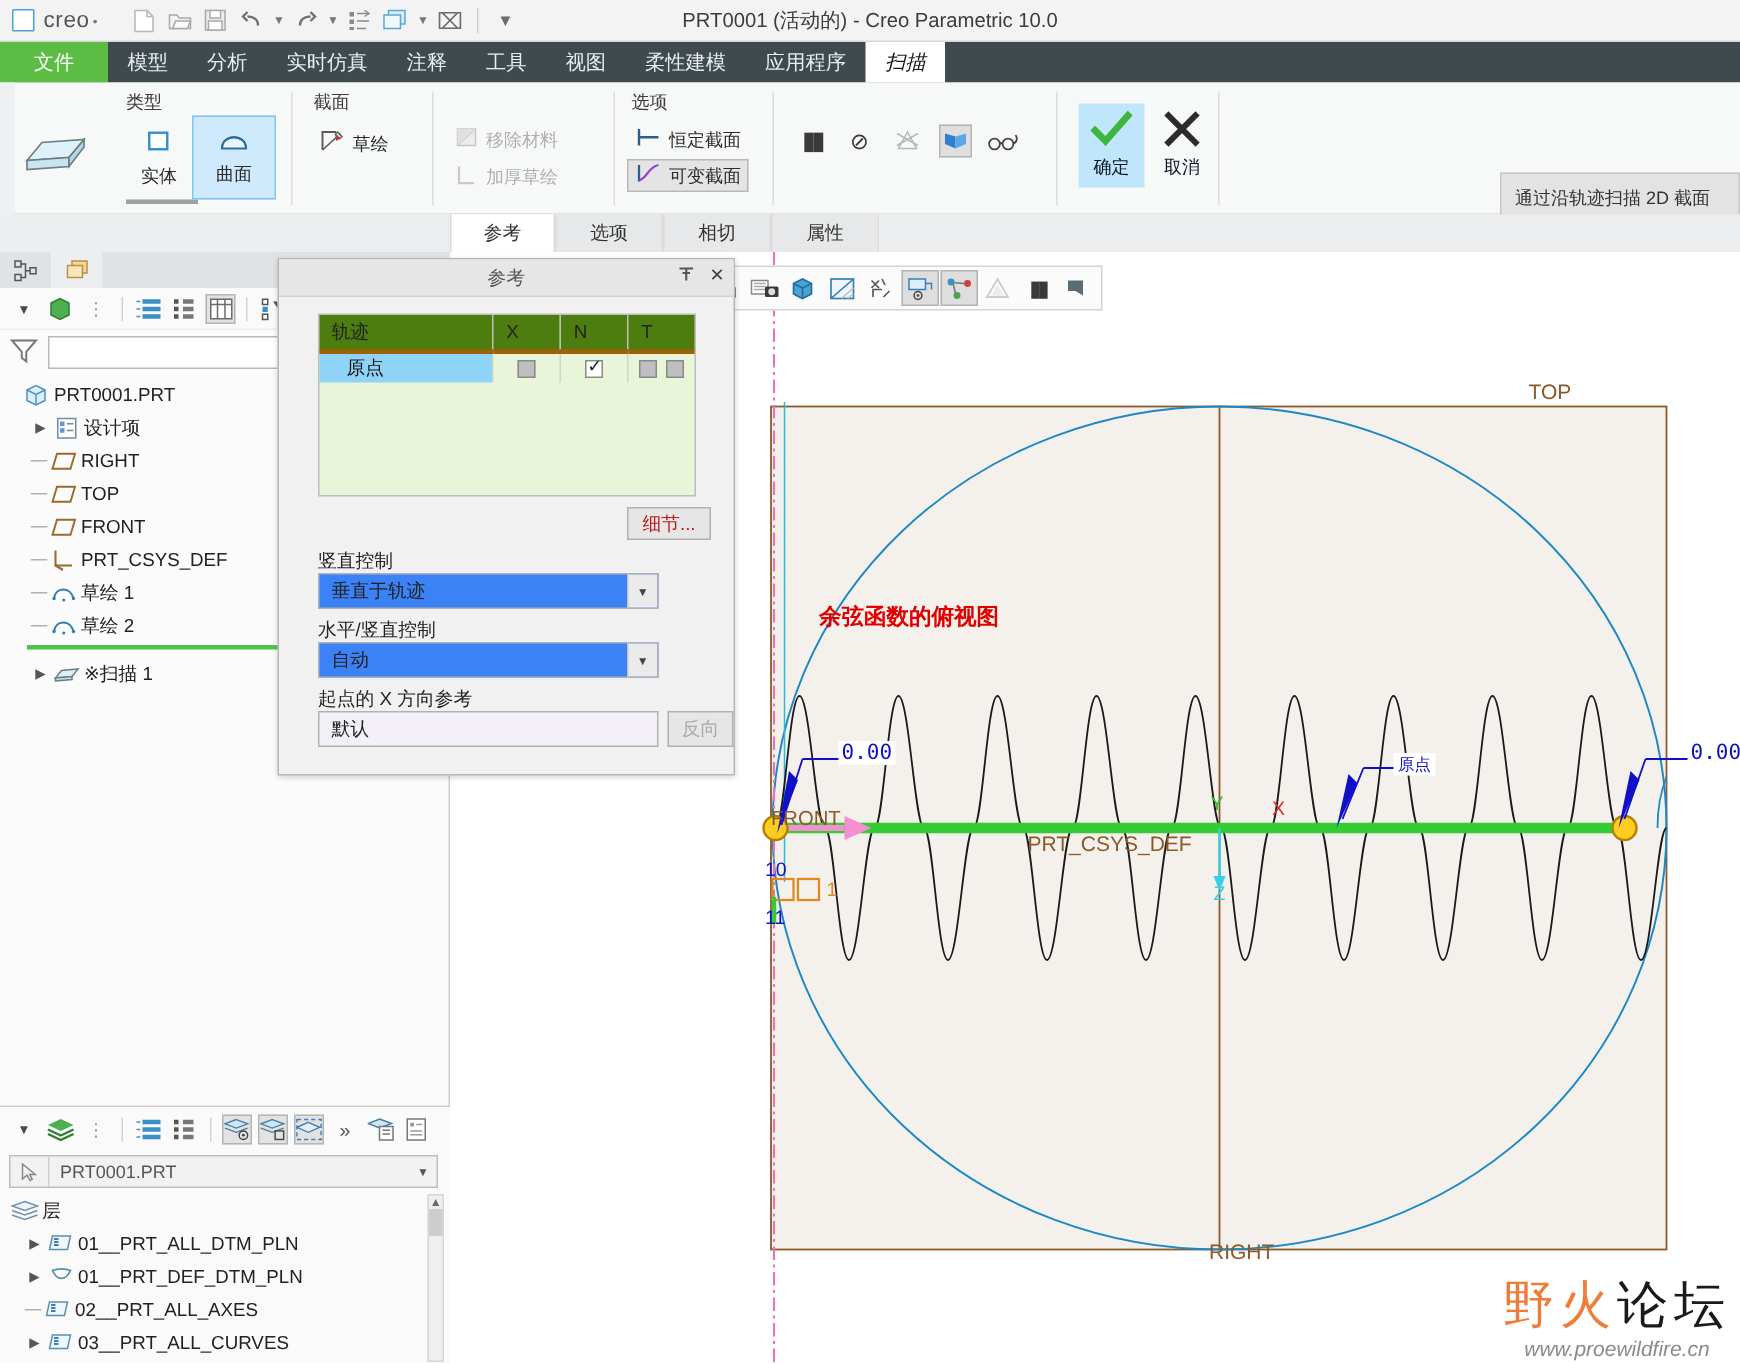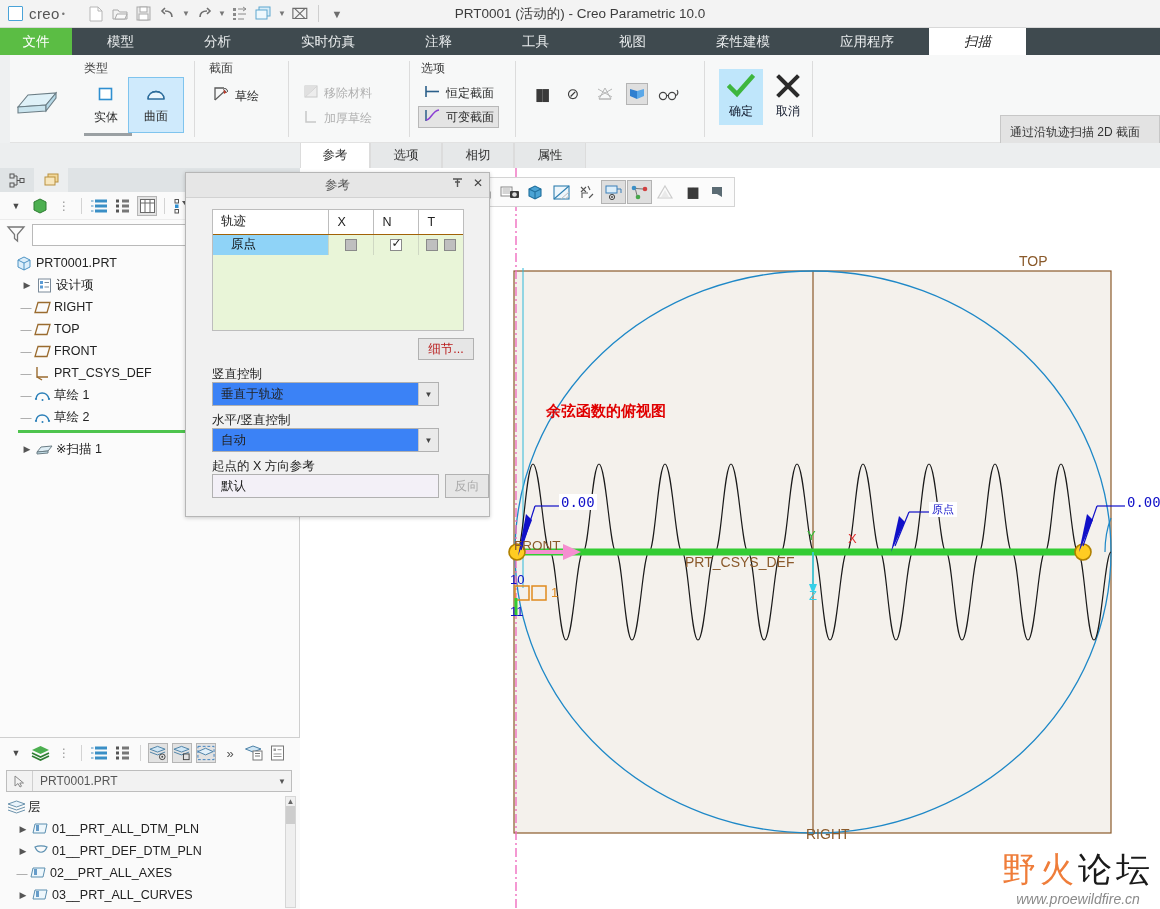--- a/index.html
+++ b/index.html
@@ -37,21 +37,21 @@
     font-size: 13.5px; color: #3c3c3c; pointer-events: none;
   }
 
   
   .ribbon-tabs {
     position: absolute; left: 0; top: 28px; width: 1160px; height: 27px;
     background: #3f4a4f; display: flex; align-items: stretch;
   }
   .rtab {
     display: flex; align-items: center; justify-content: center;
-    color: #e9eced; font-size: 13.5px; padding: 0 35px; cursor: default;
+    color: #e9eced; font-size: 13.5px; padding: 0 13px; cursor: default;
   }
   .rtab.file { background: #5bbd44; color: #fff; width: 72px; padding: 0; }
   .rtab.active { background: #ffffff; color: #1a1a1a; font-style: italic; }
 
   
   .ribbon {
     position: absolute; left: 0; top: 55px; width: 1160px; height: 88px;
     background: #f7f8f8; border-bottom: 1px solid #e2e2e2;
   }
   .rb-left-strip {
@@ -177,22 +177,22 @@
     display: flex; align-items: center; justify-content: center; position: relative;
     font-size: 12.5px; color: #555;
   }
   .refdlg-title .btns { position: absolute; right: 6px; top: 3px; display: flex; gap: 9px; color: #444; }
   .reftable {
     position: absolute; left: 26px; top: 36px; width: 252px; height: 122px;
     border: 1px solid #bdbdbd; background: #e9f5d8;
   }
   .reftable table { width: 100%; border-collapse: collapse; font-size: 12.5px; }
   .reftable th {
-    background: #ffffff; font-weight: normal; color: #222; height: 24px;
-    border-bottom: 1px solid #a16207; border-right: 1px solid #bdbdbd; text-align: left; padding-left: 8px;
+    background: #4d7c0f; font-weight: normal; color: #222; height: 24px;
+    border-bottom: 3px solid #a16207; border-right: 1px solid #bdbdbd; text-align: left; padding-left: 8px;
   }
   .reftable th.c { text-align: left; padding-left: 9px; }
   .reftable td {
     height: 21px; border-right: 1px solid #cfd8c3; text-align: center;
   }
   .reftable tr.sel td.name { background: #8fd3f7; color: #111; text-align: left; padding-left: 18px; }
   .chk { width: 12px; height: 12px; border: 1px solid #8a8a8a; background: #bfbfbf; display: inline-block; vertical-align: middle; }
   .chk.on { background: #ffffff; position: relative; }
   .chk.on::after {
     content: "✓"; position: absolute; left: 0px; top: -4px; font-size: 12px; color: #222; line-height: 14px; width: 12px; text-align: center;

